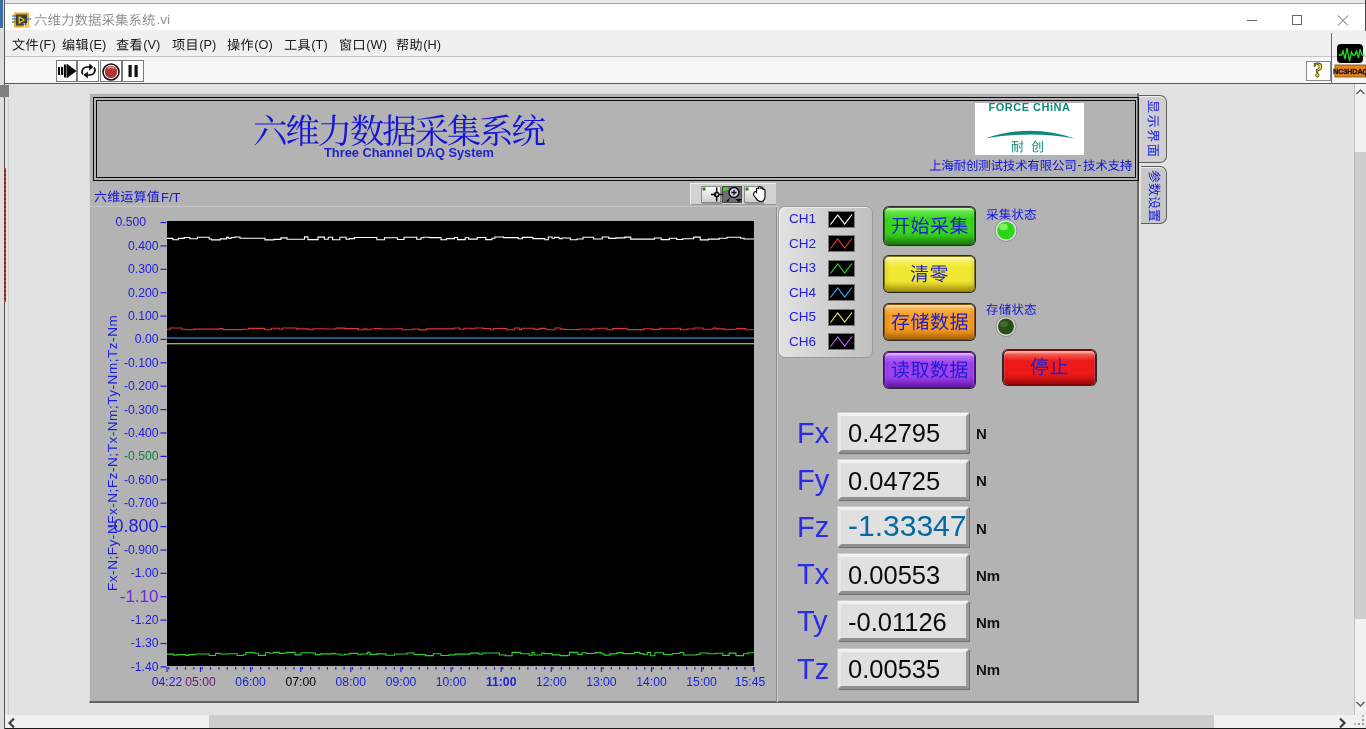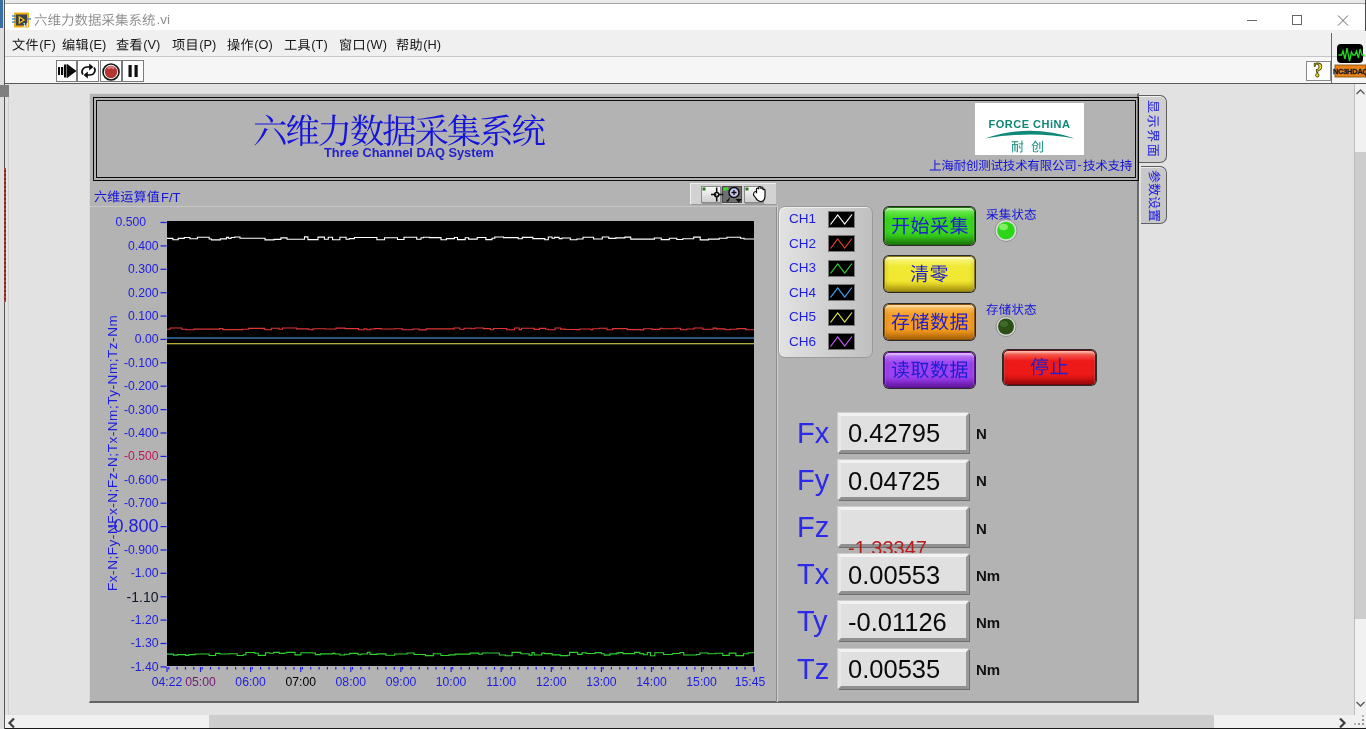--- a/index.html
+++ b/index.html
@@ -168,21 +168,21 @@
       <path transform="translate(64.6 30.4) scale(0.03450 -0.03450)" d="M97.1 582.7H847.7V553.9H105.3ZM792.3 582.7H781.1L822.2 627.6L901 560.6Q894.8 555.2 885.1 550.8Q875.4 546.5 858.1 544.3Q854.9 434.7 848.7 339.7Q842.5 244.6 832.6 170Q822.7 95.4 808.9 45.3Q795.2 -4.7 776.7 -24.9Q755.2 -48.2 724.1 -59.6Q693 -71 653.7 -71Q653.9 -54.9 649.2 -41.5Q644.6 -28 632.3 -19.1Q618.5 -10.8 584 -1.7Q549.5 7.3 513.8 12.4L515.4 30.3Q542.6 27.5 576.9 24.3Q611.1 21.1 641 18.8Q670.9 16.5 683.6 16.5Q699.9 16.5 708.1 19.5Q716.3 22.5 724.9 30.3Q739.7 43.9 750.6 91.3Q761.5 138.7 769.5 213.3Q777.5 287.9 783.3 382.1Q789.1 476.3 792.3 582.7ZM428.5 836.2 536.8 825.3Q535 814.9 527.3 807.1Q519.6 799.3 502.1 797.3Q500.1 708.8 497 624.1Q493.9 539.3 482.6 459Q471.3 378.6 445.1 304.1Q418.8 229.6 370.6 161.8Q322.3 94 246.2 33.7Q170.1 -26.6 59 -78.2L46.8 -60.5Q165.1 6.3 238.6 83.3Q312.1 160.4 351.8 246.4Q391.6 332.3 407.3 426.8Q423.1 521.4 425.8 624.1Q428.5 726.8 428.5 836.2Z"></path>
       <path transform="translate(96.9 30.4) scale(0.03450 -0.03450)" d="M445.8 294.8V265.3H50.5L41.5 294.8ZM407.5 294.8 447.1 332.2 514.1 270.7Q503.7 259.5 474.3 258.7Q443.8 173.1 392.2 106.5Q340.5 40 259.6 -5.7Q178.6 -51.4 58.3 -77L52.3 -60.8Q212.5 -12.2 299 75.2Q385.4 162.5 417.2 294.8ZM112.2 156Q195.2 150 255.7 137.1Q316.2 124.1 356.5 107Q396.8 89.9 420.4 71.6Q444 53.2 452.7 36.1Q461.4 19.1 458.8 6.5Q456.2 -6.1 445.3 -10.8Q434.5 -15.6 417.4 -10.7Q394.5 15.3 357.1 39Q319.7 62.7 274.9 82.5Q230.1 102.3 184.3 116.9Q138.4 131.5 99.8 139.5ZM99.8 139.5Q115.8 161.2 136.1 195.3Q156.4 229.4 176.7 267.2Q197 304.9 213.3 339.3Q229.5 373.7 238.3 395.7L332.3 364.8Q328.3 355.8 317.2 350.3Q306.2 344.8 278.1 349.5L296.8 361.5Q283.8 334.5 261 294.1Q238.3 253.6 212.7 211.7Q187.1 169.8 164.3 136.6ZM888.5 670.8Q888.5 670.8 897.1 663.9Q905.6 656.9 918.8 646.1Q932 635.2 946.8 622.7Q961.6 610.3 974 598.2Q970 582.2 948.2 582.2H601.4V611.8H840.7ZM731.4 811.8Q729.2 801.8 720.5 795.7Q711.8 789.6 694.8 789.4Q666.1 658.5 618.7 542.6Q571.2 426.7 505 346.3L489.8 354.9Q521.2 416 547.4 494.1Q573.6 572.2 593.3 659.6Q613 747 624.1 835.6ZM882.7 611.8Q871.1 487.8 843.8 383.4Q816.5 279 765 193.8Q713.5 108.6 629.7 41.1Q545.8 -26.3 422.3 -76.6L413.3 -62.9Q519.8 -5.6 592.1 64.4Q664.4 134.4 709.4 217.9Q754.4 301.4 777.2 399.7Q800.1 498 807.8 611.8ZM595.6 591Q618.2 457.5 662.4 340.7Q706.5 223.9 782.1 131.6Q857.6 39.4 973 -19.7L970 -29.7Q948.2 -32.8 931.8 -44.1Q915.3 -55.5 907.6 -78.4Q803 -9 737.6 88.8Q672.2 186.6 635.7 307.3Q599.2 427.9 580.7 563.7ZM506.1 772.9Q503.1 765.5 494 760.7Q484.9 755.8 469.7 756.6Q447.4 727.8 421.5 697.9Q395.7 667.9 373 646.3L356.6 655.7Q370.7 684.1 387.3 725.4Q403.9 766.8 418 808.2ZM98.8 797.1Q140.6 780.9 165.1 761.4Q189.6 741.9 200 722.4Q210.4 703 209.9 687.2Q209.5 671.5 201.2 661.3Q192.9 651.2 180.6 649.9Q168.4 648.7 154.1 660Q150.7 693 130 729.9Q109.3 766.7 87.4 789.7ZM309.4 586.5Q367.6 569.9 404.2 549Q440.9 528.1 460.2 506.5Q479.6 484.9 485.1 465.7Q490.6 446.6 485.3 433.5Q479.9 420.5 467.3 417.2Q454.6 413.9 437.5 423.2Q426.7 448.6 403.5 477.3Q380.2 506 352.4 532.7Q324.5 559.4 299 577.6ZM310 613.8Q269 537.8 200.6 476.9Q132.2 416 45.2 372.6L34.6 388.8Q102.9 435.8 155.1 498.1Q207.2 560.5 238.7 629.8H310ZM352.8 827.6Q351.8 817.8 344 810.9Q336.2 804 317.5 801V413.5Q317.5 409.5 309.6 404.3Q301.8 399.1 290.8 395Q279.7 391 268.1 391H255.4V837.8ZM475 684.2Q475 684.2 488.1 673.6Q501.1 663.1 519.4 647.6Q537.6 632.2 552.5 617.3Q548.7 601.3 526.5 601.3H55.4L47.4 630.9H432.6Z"></path>
       <path transform="translate(129.2 30.4) scale(0.03450 -0.03450)" d="M397.5 770.2V780.2V803.5L472.8 770.2H460.7V532.2Q460.7 465.3 456.2 389.3Q451.8 313.3 436.5 234Q421.2 154.7 388.3 80Q355.3 5.4 298.1 -58.9L283.4 -49Q335.4 37.6 359.2 135Q383 232.4 390.2 333.4Q397.5 434.4 397.5 531.2ZM442.3 770.2H875.5V741.4H442.3ZM442.3 596.1H875.5V566.5H442.3ZM506.5 18.2H874.8V-11.4H506.5ZM847.9 770.2H839.5L873.4 805.8L945.9 750.9Q941.9 745.9 932.5 741.2Q923.1 736.5 911.5 734.3V553.5Q911.5 550.3 902.4 545.3Q893.4 540.4 881.1 536.1Q868.9 531.9 857.7 531.9H847.9ZM652.1 555.5 749.5 544.7Q748.5 535.3 740.4 528.2Q732.4 521.2 715.2 519.2V224.6H652.1ZM477.8 237.5V268.4L545.5 237.5H875.3V208.7H540.5V-55.8Q540.5 -58.6 532.6 -63.8Q524.7 -68.9 512.5 -72.9Q500.3 -76.8 487.3 -76.8H477.8ZM840.2 237.5H830.2L866.5 277.6L947.1 216.4Q942.3 210.4 930.7 204.8Q919.1 199.2 903.9 196.2V-50.7Q903.9 -53.7 894.7 -58.8Q885.5 -63.8 873.2 -67.8Q860.9 -71.8 850 -71.8H840.2ZM436.1 420.4H830.9L876.4 479.3Q876.4 479.3 884.9 472.4Q893.5 465.6 906.8 454.3Q920.2 443.1 934.9 430.6Q949.6 418.1 961.6 406.8Q957.8 390.8 935.2 390.8H436.1ZM41 609.3H266.5L306.6 666Q306.6 666 314.2 659.3Q321.7 652.7 333.3 642Q344.9 631.3 357.6 619Q370.2 606.7 380.2 595.7Q376.4 579.7 355 579.7H49ZM181.1 837.8 281.5 827.4Q279.7 817.2 271.2 809.7Q262.7 802.2 244.5 799.9V17.7Q244.5 -8.5 238.7 -28.4Q232.9 -48.3 212.5 -60.4Q192 -72.6 148.7 -78Q146.9 -62.2 142.5 -49.7Q138.1 -37.1 129.1 -29.2Q119.1 -20.3 101.7 -15Q84.3 -9.6 54.7 -5.8V10.4Q54.7 10.4 68.3 9.4Q81.9 8.4 100.4 7.1Q119 5.8 136 4.8Q153 3.8 159.2 3.8Q172.6 3.8 176.8 8.1Q181.1 12.4 181.1 23.6ZM24.8 315.8Q54.8 323.4 109.7 340.2Q164.5 357.1 234 380.1Q303.4 403.1 375.8 428.5L381 413.9Q328.5 385.2 254 345.3Q179.4 305.3 82.2 257.7Q76.9 238.1 61.3 232.6Z"></path>
       <path transform="translate(161.5 30.4) scale(0.03450 -0.03450)" d="M802.9 835.9 876.3 765.1Q869.7 758.9 855.9 759.3Q842.2 759.7 823.6 767.3Q751.4 754.5 663.4 741.7Q575.3 729 478.8 718.5Q382.2 708.1 282.4 701.1Q182.5 694.2 85.7 692.2L83 711Q176.1 719 277 732.4Q377.9 745.7 475.3 762.7Q572.8 779.7 657.3 798.7Q741.8 817.6 802.9 835.9ZM48.5 365.7H807.8L858.2 429.8Q858.2 429.8 867.5 422.4Q876.9 415.1 891.9 403.6Q906.9 392.2 923.1 378.7Q939.3 365.2 953 352.9Q949 336.9 926.2 336.9H57.3ZM417 365.7H492.8V350.5Q424.9 229.4 309.8 130.9Q194.8 32.4 48.6 -33.4L38.4 -18.6Q121.2 28.6 193.1 90.4Q265 152.3 322.3 223Q379.7 293.7 417 365.7ZM541.7 365.7Q584.2 292.2 652.6 227.9Q721 163.5 802.1 115Q883.2 66.4 962.9 40L961.7 28.8Q941.5 25.9 925 11.6Q908.5 -2.6 901.3 -26.4Q824.3 10.2 753.2 66.6Q682.1 123 623.8 196.6Q565.6 270.3 526.1 357.8ZM464.4 469.1 563.1 458.6Q562.1 448.8 554.8 442.3Q547.5 435.8 530.3 432.8V-54.6Q530.3 -58.8 522 -64.3Q513.6 -69.7 501.5 -73.7Q489.4 -77.6 477.2 -77.6H464.4ZM165.4 659.5Q216.8 636.1 247.5 608.8Q278.1 581.5 291.8 555.6Q305.4 529.7 305.8 508.1Q306.3 486.4 297.2 473.2Q288.2 460.1 273.3 458.1Q258.4 456.1 241.6 470.1Q238.6 500.1 225.1 533.7Q211.5 567.3 192.4 598.7Q173.2 630.1 154.3 652.9ZM405.4 691.2Q453.6 667.9 481.3 641.9Q509.1 615.9 520.6 590.7Q532.1 565.5 531.8 545.2Q531.6 525 521.9 512.2Q512.3 499.5 497.6 498.2Q482.9 497 467.3 510.9Q466.3 540.1 455 571.6Q443.6 603.1 427.3 632.9Q411 662.8 393.5 684.8ZM786.2 698.3 881.4 648.4Q877.4 641.2 867.6 636.7Q857.8 632.2 841.6 635Q797.6 578.1 744.3 527.5Q690.9 476.9 640.6 441.8L627.6 453.7Q665.3 495.8 708.4 562.3Q751.5 628.9 786.2 698.3Z"></path>
       <path transform="translate(193.8 30.4) scale(0.03450 -0.03450)" d="M451.4 847.5Q496.7 836.4 523.7 819.8Q550.7 803.3 562.7 785.4Q574.7 767.5 574.9 751.7Q575.1 735.9 566.4 725.2Q557.6 714.4 543.7 713.1Q529.9 711.8 514.1 723Q507.5 752.5 485.4 785.7Q463.2 818.9 440.6 840.1ZM366.1 797.7Q362.1 790.5 352.3 785.5Q342.4 780.5 326.8 783.5Q270.7 691.9 197.5 618.3Q124.3 544.7 48.3 498.3L36.3 511.2Q77.9 547.4 121.1 599.3Q164.2 651.2 203.9 713.7Q243.5 776.2 273.6 843.2ZM564.5 290.9Q563.5 281.2 556.2 274.9Q548.9 268.7 531.5 266.5V-58.6Q531.5 -62.1 523.6 -67.3Q515.6 -72.5 503.4 -76.2Q491.2 -79.8 478 -79.8H465.2V301.2ZM539.9 219Q573.9 183.3 623.3 151.7Q672.8 120 731.7 93.6Q790.7 67.2 852.3 47.7Q914 28.2 971 16.1L970 5.1Q949.7 1.8 934.1 -12.8Q918.4 -27.5 912.2 -52Q837.8 -27.4 764.9 11Q692 49.4 630.1 99.6Q568.3 149.7 526.2 208.5ZM497 203Q420.9 114.8 301.3 47.6Q181.7 -19.6 41.7 -60.7L32.8 -44.4Q110.5 -13 181.5 29.1Q252.5 71.1 311.7 119.6Q370.8 168 412.2 219H497ZM864.1 280.6Q864.1 280.6 873.1 273.3Q882 265.9 895.9 254.7Q909.7 243.4 924.8 230.4Q939.9 217.5 952.9 205.4Q949.7 189.4 927.3 189.4H53.2L44.4 219H815.1ZM265.7 292Q265.7 289.6 258.8 284.3Q251.9 279.1 240.2 274.5Q228.6 270 212.1 270H201.1V679.5L230.5 725.7L278.1 705.5H265.7ZM538.3 703.1V336.5H472.5V703.1ZM765.4 522.8Q765.4 522.8 778.7 512.4Q792 502 810.7 486.8Q829.4 471.5 844.9 457Q841.1 441 818.7 441H237.1V470.6H722.2ZM765.4 640.9Q765.4 640.9 778.7 630.6Q792 620.2 810.7 604.9Q829.4 589.6 844.1 575.2Q840.3 559.2 817.9 559.2H237.1V588.7H722.2ZM804.4 406.8Q804.4 406.8 813 400Q821.5 393.1 835.1 382.7Q848.7 372.2 863.5 359.8Q878.3 347.5 890.7 335.4Q886.7 319.4 865.1 319.4H237.1V349H758.9ZM788.5 762.9Q788.5 762.9 796.9 756Q805.4 749.2 818.8 738.8Q832.3 728.5 846.9 716.1Q861.5 703.7 873.5 691.9Q869.5 675.9 847.9 675.9H237.9V705.5H742.8Z"></path>
       <path transform="translate(226.1 30.4) scale(0.03450 -0.03450)" d="M531.5 12.5Q531.5 -12.6 524.2 -32.2Q517 -51.9 495.5 -64.5Q474 -77 428.8 -81.3Q427.8 -66.8 423.1 -55.4Q418.4 -44 409.2 -36.5Q398.6 -28.2 379.2 -22.4Q359.7 -16.5 326.1 -12.1V2.9Q326.1 2.9 341 1.9Q355.9 0.9 376.9 -0.8Q398 -2.5 416.8 -3.5Q435.7 -4.5 442.7 -4.5Q455.9 -4.5 460.6 0Q465.2 4.5 465.2 13.9V312.7H531.5ZM793.4 598Q787.2 590.8 771.1 589Q755 587.1 732.9 602.5L765.3 604.7Q729.8 579.6 677.9 548.6Q626.1 517.7 563.1 484.6Q500.1 451.5 431.6 418.4Q363 385.3 292.9 355.4Q222.9 325.6 156.9 302.1L157.1 310.3H191.1Q187.9 280.7 178.5 263.2Q169 245.6 156.7 240.5L115 324.6Q115 324.6 128.7 326.4Q142.5 328.2 151.8 331.4Q209.5 353.1 273.1 384.4Q336.7 415.7 401.4 452.2Q466.1 488.6 525.7 526.1Q585.4 563.6 634.4 599.4Q683.4 635.2 716.1 663.9ZM540.2 694.8Q536.2 686.5 521.2 682.8Q506.2 679 482.8 690.5L512.4 694.9Q487.6 674.6 451.2 650.2Q414.8 625.8 372.2 600.6Q329.6 575.4 284.4 552.6Q239.3 529.9 196.6 512.2L195.8 523H232.1Q229.1 493.3 220.3 475.2Q211.4 457.1 199.7 451.8L158.2 534.1Q158.2 534.1 167.9 536.2Q177.7 538.3 183.7 540.5Q220.7 556.2 260.1 582.1Q299.4 608 336.9 637.7Q374.4 667.4 405.6 695.9Q436.9 724.5 455.9 745.4ZM141.7 316.4Q186.1 317.1 256.5 320.1Q326.8 323.1 416.5 327.9Q506.2 332.6 608.7 338.4Q711.3 344.2 819.2 350.5L821 331.6Q707.3 317.1 538.5 298.3Q369.8 279.5 164 261.3ZM182.7 527.8Q219.4 528.3 282 530.6Q344.6 532.9 423.4 537.3Q502.2 541.8 586.2 545.9L587 528Q524.8 517.7 423.4 501.4Q322 485.2 204.5 470.2ZM871 767.1Q863.4 760.9 849.9 761.3Q836.5 761.7 817.2 770.3Q743.9 758.7 655.3 747.2Q566.6 735.6 469.2 726.5Q371.7 717.5 271.9 710.6Q172.2 703.8 76.2 701.6L73.4 721.4Q165.7 729.4 266.4 742.4Q367.1 755.4 465.5 772.1Q563.9 788.9 649.3 806.3Q734.7 823.6 797.1 840.7ZM650.8 455.8Q729.1 435.8 780.6 408.9Q832.1 382 862 353.9Q891.8 325.8 903.2 300.6Q914.6 275.4 911.7 257.1Q908.7 238.9 895.1 232.6Q881.4 226.4 860.4 236.7Q844.4 274 807.5 313.6Q770.6 353.1 726.3 387.8Q682 422.4 641.3 444.9ZM376.1 175.5Q371.3 168.5 363.6 165.7Q355.9 162.9 338.7 166.5Q308.8 131.3 264.5 91Q220.2 50.8 167.7 13.3Q115.2 -24.2 59.5 -53.1L48.5 -39.9Q95.9 -4.9 141.6 41.2Q187.4 87.2 225.8 135.2Q264.2 183.1 287.8 223.7ZM631.4 214.9Q714.6 187.3 769.8 155.1Q825 123 856.5 91.1Q888 59.3 899.7 32Q911.3 4.8 908.1 -13.3Q905 -31.4 890.8 -37.1Q876.6 -42.8 855.4 -31.3Q841.8 -1.2 816.1 30.9Q790.3 63.1 757.1 94.9Q723.8 126.7 688.4 155Q653 183.3 621 204.7Z"></path>
       <path transform="translate(258.4 30.4) scale(0.03450 -0.03450)" d="M769.8 434.1Q769.8 424.4 769.8 416.2Q769.8 408.1 769.8 401.9V29.7Q769.8 19.7 774 15.3Q778.1 10.9 794.5 10.9H844.2Q861.4 10.9 874.1 11.3Q886.9 11.7 892.6 12.5Q897.9 12.7 901.2 14.8Q904.5 16.9 907.7 22.3Q912.5 33 920 68.5Q927.5 104 934.2 141.4H947.3L949.7 19.1Q964.8 13.6 969.8 7.2Q974.7 0.8 974.7 -9.5Q974.7 -22.6 963.6 -31.8Q952.6 -41.1 924 -45.3Q895.4 -49.6 842 -49.6H778.8Q748.4 -49.6 732.5 -43.4Q716.7 -37.3 711.1 -23.8Q705.6 -10.4 705.6 11.9V434.1ZM582.6 307.4Q582.6 266.7 575.8 223.9Q569.1 181 551.7 138.4Q534.2 95.8 501.2 55.6Q468.2 15.3 415.8 -19.9Q363.4 -55.2 286.2 -82.9L276.7 -68.6Q349.8 -30.9 396.5 14.2Q443.2 59.4 468.9 108.6Q494.5 157.8 504.4 208.1Q514.3 258.5 514.3 306.4V426.5H582.6ZM405.6 603.9Q400.6 594.9 386 591Q371.4 587.1 348 597.1L375.2 603.9Q353.6 568.3 321 523.8Q288.3 479.4 248.5 432.2Q208.8 385.1 167 342Q125.3 298.9 85.6 265.2L83.3 276.4H122.4Q118.4 243.9 108.2 225Q98 206 84.7 200.8L44.5 288.9Q44.5 288.9 56 291.3Q67.6 293.7 73.2 298.1Q104.9 327.8 140.5 373.3Q176.1 418.7 209.8 469.9Q243.6 521.1 271.1 569.8Q298.7 618.5 314.6 654.9ZM313.6 787.7Q309.6 778.5 295.2 773.5Q280.8 768.5 256.4 777.9L283.6 785.1Q262.9 746.3 228.7 697.2Q194.5 648.1 155 600.5Q115.5 552.9 78.3 517.3L75.7 528.5H115.2Q111.4 496 99.7 476.5Q87.9 457.1 73.8 451.8L39.9 540.5Q39.9 540.5 50 543.4Q60 546.4 63.8 549.8Q85.6 572.3 108.9 608Q132.3 643.7 153.4 684.5Q174.6 725.3 191.7 764Q208.7 802.8 218.7 831.4ZM46.6 73.2Q79.3 79.6 134.3 93.6Q189.4 107.5 257.2 126.1Q325 144.6 393.3 165.6L397.4 151.8Q346.7 123.5 275.7 87.3Q204.7 51.2 110.7 9.7Q105.9 -8.3 89.6 -15.1ZM61.9 286Q91.2 288.6 141.6 294.4Q192.1 300.2 255.7 308.4Q319.4 316.7 386.4 325.8L388.2 310.9Q342 295.6 261.8 269.1Q181.5 242.6 89.2 216.7ZM53.7 534.3Q75.5 534.3 112.6 534.3Q149.7 534.3 194.9 535.3Q240.1 536.3 285.6 538.1L286.4 522.2Q257 512.8 199.3 496.8Q141.7 480.9 79.3 466.2ZM694.3 610.9Q690.3 602.5 676.3 597.5Q662.3 592.5 637.1 601.9L666.6 607.9Q639.5 578.5 596.4 541.7Q553.4 504.9 504.3 470.6Q455.3 436.2 409.5 411.1L408.7 421.9H448Q444.8 390.4 435.6 371Q426.4 351.6 414.3 345.5L370.8 433.2Q370.8 433.2 380.7 435.3Q390.6 437.4 396.2 439.8Q424.3 456.1 454.2 483.2Q484.2 510.2 512.6 541.4Q541 572.7 564.4 602.3Q587.9 632 601.6 653.4ZM573.2 843.5Q620.4 828.5 648.2 809.1Q676 789.8 689.1 770.3Q702.3 750.8 703.5 734.4Q704.8 718 696.8 707.1Q688.9 696.2 675.7 694.4Q662.5 692.6 647.1 703.3Q640.5 725 626.2 749.3Q612 773.7 595 796.6Q578 819.5 562.2 836.2ZM394.1 432.3Q436.8 432.3 510.2 435.2Q583.5 438 674.5 442.7Q765.6 447.4 861.8 453.5L862.8 435.6Q789.4 421.7 674 402.8Q558.7 383.9 421.4 365.7ZM740.5 582.2Q803.5 553.1 842.4 522Q881.3 490.9 901.3 461.4Q921.3 431.8 925.9 406.9Q930.4 381.9 923.6 366.2Q916.7 350.6 902.3 347.3Q887.8 344 869.4 356.7Q861.1 392.6 838 432.5Q814.8 472.4 785.4 509.8Q756.1 547.2 728.3 573.8ZM887 740Q887 740 895.4 733.1Q903.8 726.3 917.3 715.5Q930.8 704.8 945.4 692.3Q959.9 679.8 972.2 668Q968.2 652 945.6 652H375.7L367.7 681.6H841.3Z"></path>
     </svg>
 <div style="position:absolute;left:409px;transform:translateX(-50%);top:147.2px;font-size:12.8px;font-weight:bold;color:#2222cc;line-height:12.8px;white-space:pre;">Three Channel DAQ System</div>
 <div style="position:absolute;left:975px;top:103px;width:109px;height:52px;background:#ffffff;"></div>
-<div style="position:absolute;left:1029.5px;transform:translateX(-50%);top:119px;font-size:11px;font-weight:bold;color:#0e8878;line-height:11px;white-space:pre;letter-spacing:0.5px;">FORCE CHiNA</div>
+<div style="position:absolute;left:1029.5px;transform:translateX(-50%);top:102px;font-size:11px;font-weight:bold;color:#0e8878;line-height:11px;white-space:pre;letter-spacing:0.5px;">FORCE CHiNA</div>
 <svg width="92" height="18" viewBox="0 0 92 18" style="position:absolute;left:984px;top:124px">
 <path d="M1 14.5 Q 46 -1 91 14.5 Q 46 6.5 1 14.5 Z" fill="#0e8878"></path>
 </svg>
 <svg width="40.0" height="13.8" viewBox="0 0 40.0 13.8" style="position:absolute;overflow:visible;left:1011.0px;top:140.1px;" fill="#0e8878">
       <path transform="translate(0 11.4) scale(0.01300 -0.01300)" d="M586 423C629 352 670 258 682 199L748 224C735 283 693 375 648 445ZM804 835V611H571V541H804V11C804 -5 798 -9 783 -10C768 -10 722 -10 670 -9C681 -28 692 -60 696 -79C768 -80 811 -77 838 -65C864 -53 876 -32 876 11V541H962V611H876V835ZM78 578V-77H141V511H221V-13H274V511H348V-13H401V511H473V-3C473 -12 470 -15 462 -15C454 -15 429 -15 402 -14C410 -32 419 -58 422 -75C463 -75 491 -74 511 -64C531 -53 536 -35 536 -4V578H291C306 618 321 667 335 713H562V785H49V713H258C248 668 235 618 222 578Z"></path>
       <path transform="translate(20 11.4) scale(0.01300 -0.01300)" d="M838 824V20C838 1 831 -5 812 -6C792 -6 729 -7 659 -5C670 -25 682 -57 686 -76C779 -77 834 -75 867 -64C899 -51 913 -30 913 20V824ZM643 724V168H715V724ZM142 474V45C142 -44 172 -65 269 -65C290 -65 432 -65 455 -65C544 -65 566 -26 576 112C555 117 526 128 509 141C504 22 497 0 450 0C419 0 300 0 275 0C224 0 216 7 216 45V407H432C424 286 415 237 403 223C396 214 388 213 374 213C360 213 325 214 288 218C298 199 306 173 307 153C347 150 386 151 406 152C431 155 448 161 463 178C486 203 497 271 506 444C507 454 507 474 507 474ZM313 838C260 709 154 571 27 480C44 468 70 443 82 428C181 504 266 604 330 713C409 627 496 524 540 457L595 507C547 578 446 689 362 774L383 818Z"></path>
     </svg>
 <svg width="147.6" height="13.2" viewBox="0 0 147.6 13.2" style="position:absolute;overflow:visible;left:929.0px;top:159.0px;" fill="#1515dd">
       <path transform="translate(0 11) scale(0.01250 -0.01250)" d="M427 825V43H51V-32H950V43H506V441H881V516H506V825Z"></path>
       <path transform="translate(12.3 11) scale(0.01250 -0.01250)" d="M95 775C155 746 231 701 268 668L312 725C274 757 198 801 138 826ZM42 484C99 456 171 411 206 379L249 437C212 468 141 510 83 536ZM72 -22 137 -63C180 31 231 157 268 263L210 304C169 189 112 57 72 -22ZM557 469C599 437 646 390 668 356H458L475 497H821L814 356H672L713 386C691 418 641 465 600 497ZM285 356V287H378C366 204 353 126 341 67H786C780 34 772 14 763 5C754 -7 744 -10 726 -10C707 -10 660 -9 608 -4C620 -22 627 -50 629 -69C677 -72 727 -73 755 -70C785 -67 806 -60 826 -34C839 -17 850 13 859 67H935V132H868C872 174 876 225 880 287H963V356H884L892 526C892 537 893 562 893 562H412C406 500 397 428 387 356ZM448 287H810C806 223 802 172 797 132H426ZM532 257C575 220 627 167 651 132L696 164C672 199 620 250 575 284ZM442 841C406 724 344 607 273 532C291 522 324 502 338 490C376 535 413 593 446 658H938V727H479C492 758 504 790 515 822Z"></path>
@@ -238,27 +238,27 @@
 <div style="position:absolute;right:1220px;top:216.4px;font-size:12.2px;font-weight:normal;color:#1d1de0;line-height:12.2px;white-space:pre;">0.500</div>
 <div style="position:absolute;right:1207.5px;top:239.8px;font-size:12.2px;font-weight:normal;color:#1d1de0;line-height:12.2px;white-space:pre;">0.400</div>
 <div style="position:absolute;right:1207.5px;top:263.2px;font-size:12.2px;font-weight:normal;color:#1d1de0;line-height:12.2px;white-space:pre;">0.300</div>
 <div style="position:absolute;right:1207.5px;top:286.5px;font-size:12.2px;font-weight:normal;color:#1d1de0;line-height:12.2px;white-space:pre;">0.200</div>
 <div style="position:absolute;right:1207.5px;top:309.9px;font-size:12.2px;font-weight:normal;color:#1d1de0;line-height:12.2px;white-space:pre;">0.100</div>
 <div style="position:absolute;right:1207.5px;top:333.3px;font-size:12.2px;font-weight:normal;color:#1d1de0;line-height:12.2px;white-space:pre;">0.00</div>
 <div style="position:absolute;right:1207.5px;top:356.7px;font-size:12.2px;font-weight:normal;color:#1d1de0;line-height:12.2px;white-space:pre;">-0.100</div>
 <div style="position:absolute;right:1207.5px;top:380.1px;font-size:12.2px;font-weight:normal;color:#1d1de0;line-height:12.2px;white-space:pre;">-0.200</div>
 <div style="position:absolute;right:1207.5px;top:403.5px;font-size:12.2px;font-weight:normal;color:#1d1de0;line-height:12.2px;white-space:pre;">-0.300</div>
 <div style="position:absolute;right:1207.5px;top:426.9px;font-size:12.2px;font-weight:normal;color:#1d1de0;line-height:12.2px;white-space:pre;">-0.400</div>
-<div style="position:absolute;right:1207.5px;top:450.3px;font-size:12.2px;font-weight:normal;color:#be185d;line-height:12.2px;white-space:pre;">-0.500</div>
+<div style="position:absolute;right:1207.5px;top:450.3px;font-size:12.2px;font-weight:normal;color:#15803d;line-height:12.2px;white-space:pre;">-0.500</div>
 <div style="position:absolute;right:1207.5px;top:473.7px;font-size:12.2px;font-weight:normal;color:#1d1de0;line-height:12.2px;white-space:pre;">-0.600</div>
 <div style="position:absolute;right:1207.5px;top:497.0px;font-size:12.2px;font-weight:normal;color:#1d1de0;line-height:12.2px;white-space:pre;">-0.700</div>
 <div style="position:absolute;right:1207.5px;top:520.4px;font-size:18px;font-weight:normal;color:#1d1de0;line-height:12.2px;white-space:pre;margin-left:36px;">-0.800</div>
 <div style="position:absolute;right:1207.5px;top:543.8px;font-size:12.2px;font-weight:normal;color:#1d1de0;line-height:12.2px;white-space:pre;">-0.900</div>
 <div style="position:absolute;right:1207.5px;top:567.2px;font-size:12.2px;font-weight:normal;color:#1d1de0;line-height:12.2px;white-space:pre;">-1.00</div>
-<div style="position:absolute;right:1207.5px;top:590.6px;font-size:14px;font-weight:normal;color:#0f172a;line-height:12.2px;white-space:pre;">-1.10</div>
+<div style="position:absolute;right:1207.5px;top:590.6px;font-size:17px;font-weight:normal;color:#6d28d9;line-height:12.2px;white-space:pre;">-1.10</div>
 <div style="position:absolute;right:1207.5px;top:614.0px;font-size:12.2px;font-weight:normal;color:#1d1de0;line-height:12.2px;white-space:pre;">-1.20</div>
 <div style="position:absolute;right:1207.5px;top:637.4px;font-size:12.2px;font-weight:normal;color:#1d1de0;line-height:12.2px;white-space:pre;">-1.30</div>
 <div style="position:absolute;right:1207.5px;top:660.8px;font-size:12.2px;font-weight:normal;color:#1d1de0;line-height:12.2px;white-space:pre;">-1.40</div>
 <svg width="800" height="729" viewBox="0 0 800 729" style="position:absolute;left:0px;top:0px;overflow:visible" stroke="#1d1de0" stroke-width="1.2" fill="none">
       <path d="M160.5 222.5h6"></path>
       <path d="M160.5 245.9h6"></path>
       <path d="M160.5 269.3h6"></path>
       <path d="M160.5 292.7h6"></path>
       <path d="M160.5 316.1h6"></path>
       <path d="M160.5 339.4h6"></path>
@@ -361,21 +361,21 @@
       <path d="M745.0 667v2.6"></path>
       <path d="M753.4 667v2.6"></path>
     </svg>
 <div style="position:absolute;left:167px;transform:translateX(-50%);top:675.7px;font-size:12.2px;font-weight:normal;color:#1d1de0;line-height:12.2px;white-space:pre;">04:22</div>
 <div style="position:absolute;left:200.5px;transform:translateX(-50%);top:675.7px;font-size:12.2px;font-weight:normal;color:#701a75;line-height:12.2px;white-space:pre;">05:00</div>
 <div style="position:absolute;left:250.61px;transform:translateX(-50%);top:675.7px;font-size:12.2px;font-weight:normal;color:#1d1de0;line-height:12.2px;white-space:pre;">06:00</div>
 <div style="position:absolute;left:300.72px;transform:translateX(-50%);top:675.7px;font-size:12.2px;font-weight:normal;color:#000000;line-height:12.2px;white-space:pre;">07:00</div>
 <div style="position:absolute;left:350.83px;transform:translateX(-50%);top:675.7px;font-size:12.2px;font-weight:normal;color:#1d1de0;line-height:12.2px;white-space:pre;">08:00</div>
 <div style="position:absolute;left:400.94px;transform:translateX(-50%);top:675.7px;font-size:12.2px;font-weight:normal;color:#1d1de0;line-height:12.2px;white-space:pre;">09:00</div>
 <div style="position:absolute;left:451.05px;transform:translateX(-50%);top:675.7px;font-size:12.2px;font-weight:normal;color:#1d1de0;line-height:12.2px;white-space:pre;">10:00</div>
-<div style="position:absolute;left:501.15999999999997px;transform:translateX(-50%);top:675.7px;font-size:12.2px;font-weight:normal;color:#1d1de0;line-height:12.2px;white-space:pre;">11:00</div>
+<div style="position:absolute;left:501.15999999999997px;transform:translateX(-50%);top:675.7px;font-size:12.2px;font-weight:bold;color:#1d1de0;line-height:12.2px;white-space:pre;">11:00</div>
 <div style="position:absolute;left:551.27px;transform:translateX(-50%);top:675.7px;font-size:12.2px;font-weight:normal;color:#1d1de0;line-height:12.2px;white-space:pre;">12:00</div>
 <div style="position:absolute;left:601.38px;transform:translateX(-50%);top:675.7px;font-size:12.2px;font-weight:normal;color:#1d1de0;line-height:12.2px;white-space:pre;">13:00</div>
 <div style="position:absolute;left:651.49px;transform:translateX(-50%);top:675.7px;font-size:12.2px;font-weight:normal;color:#1d1de0;line-height:12.2px;white-space:pre;">14:00</div>
 <div style="position:absolute;left:701.6px;transform:translateX(-50%);top:675.7px;font-size:12.2px;font-weight:normal;color:#1d1de0;line-height:12.2px;white-space:pre;">15:00</div>
 <div style="position:absolute;left:750px;transform:translateX(-50%);top:675.7px;font-size:12.2px;font-weight:normal;color:#1d1de0;line-height:12.2px;white-space:pre;">15:45</div>
 <div style="position:absolute;left:0px;top:-11.4px;font-size:13.5px;font-weight:normal;color:#1d1de0;line-height:13.5px;white-space:pre;left:106px;top:591px;transform:rotate(-90deg);transform-origin:0 0;letter-spacing:0.55px;">Fx-N;Fy-NFx-N;Fz-N;Tx-Nm;Ty-Nm;Tz-Nm</div>
 <svg width="587" height="445" viewBox="0 0 587 445" style="position:absolute;left:167px;top:221px" fill="none">
 <path d="M0,17.4H5.9V18.7H11.2V17.4H17.3V16.5H22.9V17.8H30.4V16.2H34.5H42.2V18.0H44.5V18.9H53.3V17.9H59.6V16.4H61.7V17.5H64.1V16.5H67.8V16.0H73.0V17.2H80.9H87.4H94.0H98.0V18.9H107.0V18.4H113.9V16.9H117.5H120.0V18.2H124.8H129.5H137.5V15.9H140.9V18.6H146.2H151.0V16.1H157.4V18.2H161.3V16.2H165.6V18.8H172.9V16.3H176.7H179.1V18.3H182.3V17.6H187.4V16.5H194.6H201.1H206.0H209.9V18.8H217.5V16.8H225.7H230.5V18.5H237.0V16.2H245.9H249.7V18.2H254.0V16.8H256.5V16.2H262.6V16.6H268.8H274.0V18.8H279.4V17.6H287.4V16.5H290.5V18.6H298.2V16.7H301.6V18.1H310.2V16.5H318.8V18.6H325.0V17.2H327.8V16.0H336.5V16.6H343.4H351.2V17.7H355.3V16.4H362.3H365.9V17.6H373.9H377.8V18.7H381.3V16.0H385.1V17.2H387.6V16.4H392.1V17.6H395.1V17.0H403.3V18.8H409.9V18.0H416.0V16.3H418.2H426.6V18.0H435.3V16.0H441.8V17.4H448.9V16.9H457.9V16.1H463.7V18.1H472.0H479.0H487.4V17.0H494.2V18.6H502.3V17.2H509.8V18.5H515.8V17.8H520.5H526.7V16.1H533.2V18.9H541.4V18.1H546.1H552.2V17.2H560.0V16.2H567.3H573.5V17.3H577.1V18.0H582.6H587.0" stroke="#ffffff" stroke-width="1.1"></path>
 <path d="M0,108.2H3.0V107.0H12.0H14.8V108.2H19.2V108.7H22.9H27.1V108.1H35.6H44.1H46.4H52.6V107.5H55.9V108.6H62.0H69.4H75.3V108.3H81.6V107.4H90.3H97.8V108.8H104.4V107.2H112.1V108.3H115.4V107.0H121.1H129.6V107.9H135.2H141.9V108.8H146.0V107.7H152.1H158.3V108.0H163.3H169.0V107.1H178.0V107.6H183.0H191.5V108.8H197.1V107.7H199.8V108.7H203.0V108.0H207.4V107.6H211.9H214.2V108.0H221.7H225.2H227.5V107.7H235.3V108.8H240.5H246.0V108.0H252.1V108.9H259.3V107.9H266.4H270.9H278.6H287.2V107.0H292.7V108.2H297.1V107.3H304.0V107.8H307.8V107.0H316.6V107.6H319.4H323.2V108.7H326.5V107.5H329.2H332.6H339.8V108.8H347.6V107.0H352.2V108.6H354.5V107.3H359.9H367.2V108.4H372.4V107.4H376.0H378.5V108.3H381.6V108.7H388.1V107.0H393.6V108.1H395.9H398.1V108.5H400.1H409.0V108.6H412.7V108.0H415.6H423.7V108.6H425.8V107.7H432.2V107.3H439.9V108.7H445.7V107.6H453.7H457.0V107.5H460.1V108.6H465.7H473.4V108.9H476.7V107.7H484.8V108.4H489.5H492.9V107.2H495.3V107.7H498.9H507.7V107.2H513.6V108.7H519.8V108.0H527.2V107.0H535.8V108.3H543.4H546.1V107.1H549.4V107.9H558.0V108.7H562.8V108.2H570.0V107.6H578.8V108.8H585.9H587.0" stroke="#e03535" stroke-width="1.1"></path>
 <path d="M0 117.0h587" stroke="#4fb0f8" stroke-width="1.2"></path>
@@ -471,21 +471,21 @@
 <div style="position:absolute;left:797px;top:419.0px;font-size:29px;font-weight:normal;color:#2a2ae8;line-height:29px;white-space:pre;">Fx</div>
 <div style="position:absolute;left:838px;top:413.0px;width:131px;height:40px;background:#e0e0e0;border-top:3px solid #f2f2f2;border-left:3px solid #e8e8e8;border-right:3px solid #9a9a9a;border-bottom:3px solid #909090;box-sizing:border-box;box-shadow:-1px -1px 0 #cccccc, 1px 1px 0 #6f6f6f;"></div>
 <div style="position:absolute;left:848px;top:421.4px;font-size:25.5px;font-weight:normal;color:#0a0a0a;line-height:25.5px;white-space:pre;">0.42795</div>
 <div style="position:absolute;left:976px;top:426.3px;font-size:15px;font-weight:bold;color:#111;line-height:15px;white-space:pre;">N</div>
 <div style="position:absolute;left:797px;top:466.1px;font-size:29px;font-weight:normal;color:#2a2ae8;line-height:29px;white-space:pre;">Fy</div>
 <div style="position:absolute;left:838px;top:460.1px;width:131px;height:40px;background:#e0e0e0;border-top:3px solid #f2f2f2;border-left:3px solid #e8e8e8;border-right:3px solid #9a9a9a;border-bottom:3px solid #909090;box-sizing:border-box;box-shadow:-1px -1px 0 #cccccc, 1px 1px 0 #6f6f6f;"></div>
 <div style="position:absolute;left:848px;top:468.5px;font-size:25.5px;font-weight:normal;color:#0a0a0a;line-height:25.5px;white-space:pre;">0.04725</div>
 <div style="position:absolute;left:976px;top:473.4px;font-size:15px;font-weight:bold;color:#111;line-height:15px;white-space:pre;">N</div>
 <div style="position:absolute;left:797px;top:513.2px;font-size:29px;font-weight:normal;color:#2a2ae8;line-height:29px;white-space:pre;">Fz</div>
 <div style="position:absolute;left:838px;top:507.20000000000005px;width:131px;height:40px;background:#e0e0e0;border-top:3px solid #f2f2f2;border-left:3px solid #e8e8e8;border-right:3px solid #9a9a9a;border-bottom:3px solid #909090;box-sizing:border-box;box-shadow:-1px -1px 0 #cccccc, 1px 1px 0 #6f6f6f;"></div>
-<div style="position:absolute;left:848px;top:536px;font-size:20px;font-weight:normal;color:#b91c1c;line-height:25.5px;white-space:pre;">-1.33347</div>
+<div style="position:absolute;left:848px;top:513px;font-size:30px;font-weight:normal;color:#0369a1;line-height:25.5px;white-space:pre;">-1.33347</div>
 <div style="position:absolute;left:976px;top:520.5px;font-size:15px;font-weight:bold;color:#111;line-height:15px;white-space:pre;">N</div>
 <div style="position:absolute;left:797px;top:560.3px;font-size:29px;font-weight:normal;color:#2a2ae8;line-height:29px;white-space:pre;">Tx</div>
 <div style="position:absolute;left:838px;top:554.3px;width:131px;height:40px;background:#e0e0e0;border-top:3px solid #f2f2f2;border-left:3px solid #e8e8e8;border-right:3px solid #9a9a9a;border-bottom:3px solid #909090;box-sizing:border-box;box-shadow:-1px -1px 0 #cccccc, 1px 1px 0 #6f6f6f;"></div>
 <div style="position:absolute;left:848px;top:562.7px;font-size:25.5px;font-weight:normal;color:#0a0a0a;line-height:25.5px;white-space:pre;">0.00553</div>
 <div style="position:absolute;left:976px;top:567.6px;font-size:15px;font-weight:bold;color:#111;line-height:15px;white-space:pre;">Nm</div>
 <div style="position:absolute;left:797px;top:607.4px;font-size:29px;font-weight:normal;color:#2a2ae8;line-height:29px;white-space:pre;">Ty</div>
 <div style="position:absolute;left:838px;top:601.4px;width:131px;height:40px;background:#e0e0e0;border-top:3px solid #f2f2f2;border-left:3px solid #e8e8e8;border-right:3px solid #9a9a9a;border-bottom:3px solid #909090;box-sizing:border-box;box-shadow:-1px -1px 0 #cccccc, 1px 1px 0 #6f6f6f;"></div>
 <div style="position:absolute;left:848px;top:609.8px;font-size:25.5px;font-weight:normal;color:#0a0a0a;line-height:25.5px;white-space:pre;">-0.01126</div>
 <div style="position:absolute;left:976px;top:614.7px;font-size:15px;font-weight:bold;color:#111;line-height:15px;white-space:pre;">Nm</div>
 <div style="position:absolute;left:797px;top:654.5px;font-size:29px;font-weight:normal;color:#2a2ae8;line-height:29px;white-space:pre;">Tz</div>

